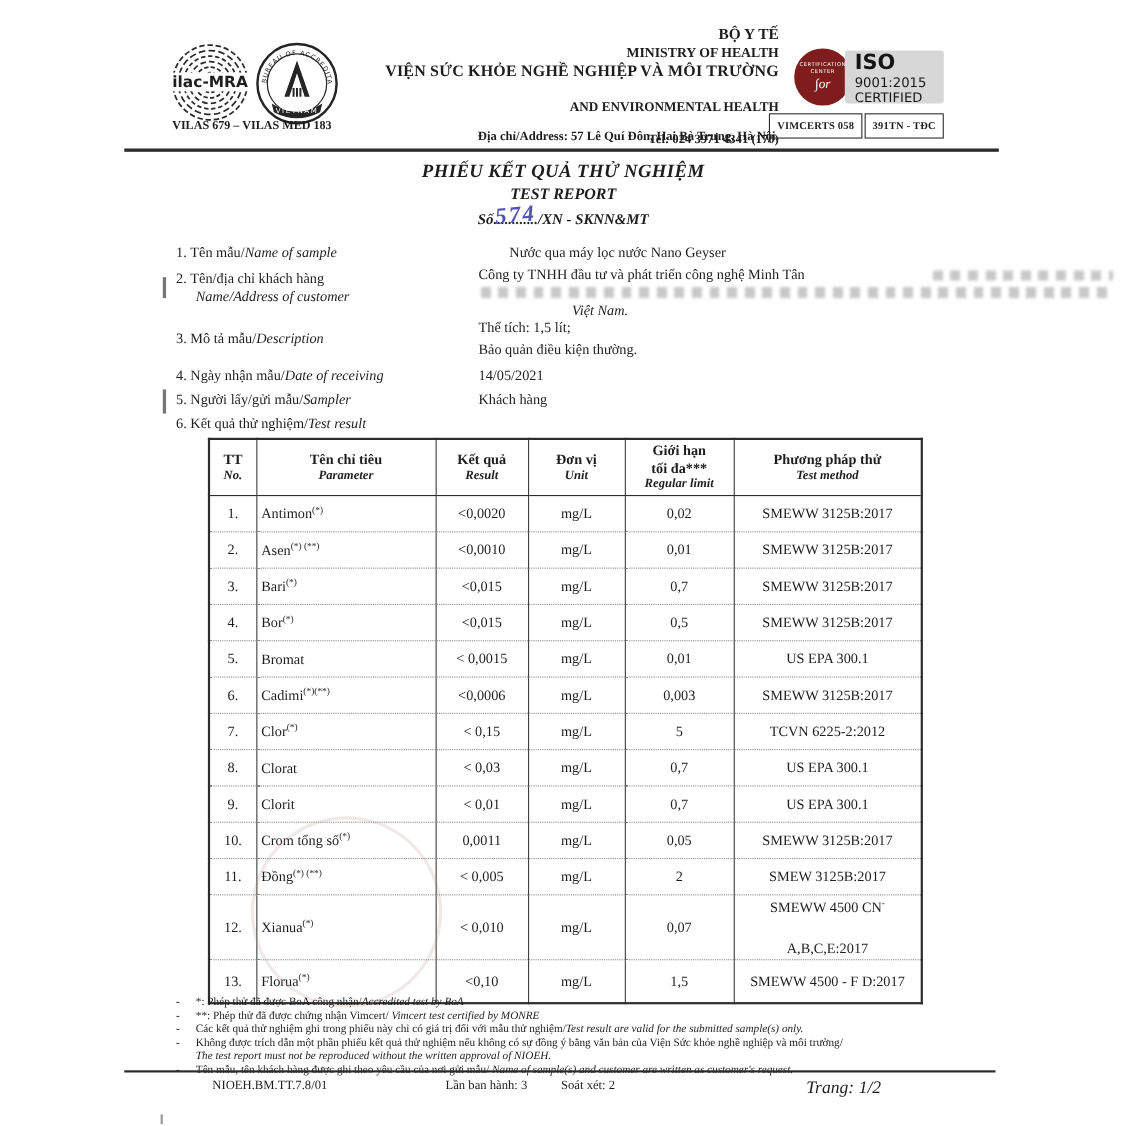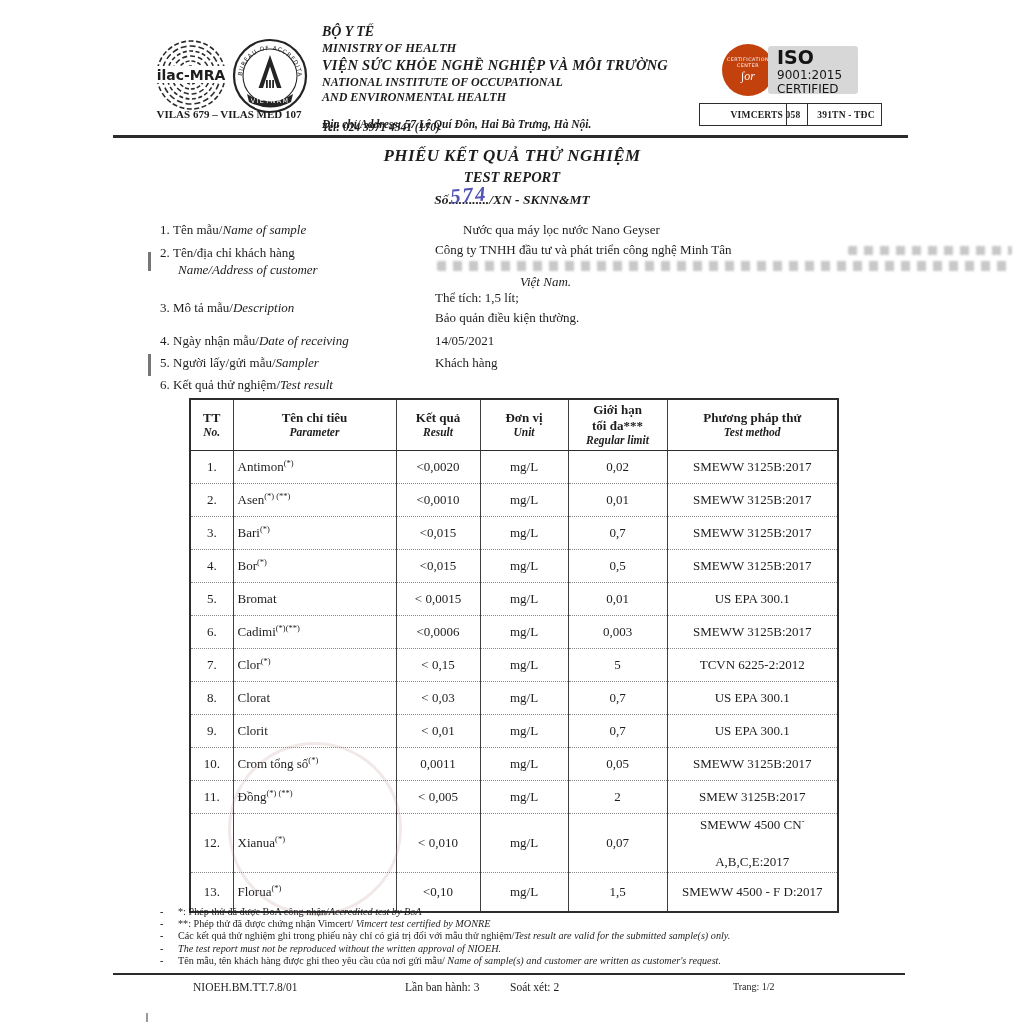--- a/index.html
+++ b/index.html
@@ -4,41 +4,41 @@
 <style>
   html,body{margin:0;padding:0;background:#ffffff;}
   .page{position:relative;width:1024px;height:1024px;background:#ffffff;overflow:hidden;
         font-family:"Liberation Serif","DejaVu Serif",serif;color:#1d1d1d;}
   .abs{position:absolute;}
   .b{font-weight:bold;}
   .i{font-style:italic;}
   .ctr{text-align:center;}
 
   
-  .hdr-center{left:322px;width:400px;text-align:left;line-height:1.15;font-style:italic;}
+  .hdr-center{left:308px;width:400px;text-align:right;line-height:1.15;}
   .h-vi1{top:24px;font-size:14px;}
   .h-en1{top:41px;font-size:12.5px;}
   .h-vi2{top:57px;font-size:14.5px;letter-spacing:.2px;}
   .h-en2{top:76px;font-size:12px;}
   .h-en3{top:91px;font-size:12px;}
   .h-addr{top:106px;font-size:11.5px;margin-top:12px;}
   .h-tel{top:121px;font-size:11.5px;}
   .vilas{left:129px;top:108px;width:200px;text-align:center;font-size:11px;font-weight:bold;}
 
-  .iso-circle{left:722px;top:44px;width:52px;height:52px;border-radius:50%;background:#c2410c;
+  .iso-circle{left:722px;top:44px;width:52px;height:52px;border-radius:50%;background:#7f1d1d;
       display:flex;flex-direction:column;align-items:center;justify-content:center;color:#fff;
       font-family:"DejaVu Sans",sans-serif;}
   .iso-circle .tiny{font-size:4.8px;letter-spacing:.5px;line-height:1.3;}
   .iso-circle .glyph{font-size:12px;font-style:italic;font-family:"Liberation Serif",serif;line-height:1.1;}
   .iso-rect{left:768px;top:46px;width:90px;height:48px;background:#d7d7d7;border-radius:3px;
       padding:2px 0 0 9px;box-sizing:border-box;font-family:"DejaVu Sans",sans-serif;color:#141414;}
   .iso-rect .iso-word{font-size:19px;font-weight:bold;line-height:1.05;}
   .iso-rect .iso-sub{font-size:12px;line-height:1.18;}
   .cert-box{top:103px;height:21px;border:1.5px solid #2d2d2d;display:flex;align-items:center;
-      justify-content:center;font-size:9.5px;font-weight:bold;letter-spacing:.2px;padding-left:24px;}
+      justify-content:center;font-size:9.5px;font-weight:bold;letter-spacing:.2px;}
   .cert1{left:699px;width:83px;}
   .cert2{left:786px;width:70px;}
 
   .rule-top{left:113px;top:135px;width:795px;height:3px;background:#2b2b2b;}
   .rule-bottom{left:113px;top:973px;width:792px;height:2px;background:#2b2b2b;}
 
   
   .t-vi{left:0;right:0;top:146px;font-size:17px;letter-spacing:.4px;font-style:italic;}
   .t-en{left:0;right:0;top:169px;font-size:14.5px;}
   .t-so{left:0;right:0;top:192px;font-size:13.5px;}
@@ -79,21 +79,21 @@
   
   .footnotes{left:160px;top:906px;width:756px;font-size:10.2px;line-height:12.2px;}
   .fn-row{display:flex;}
   .fn-dash{width:18px;font-weight:bold;}
   .fn-text{flex:1;}
   .fn-block{display:block;}
 
   .f-code{left:193px;top:981px;font-size:11.5px;}
   .f-issue{left:405px;top:981px;font-size:11.5px;}
   .f-review{left:510px;top:981px;font-size:11.5px;}
-  .f-page{left:733px;top:981px;font-size:10px;}
+  .f-page{left:733px;top:981px;font-size:16px;font-style:italic;}
 
   .mark1{left:148px;top:252px;width:3px;height:19px;background:#3c3c3c;opacity:.7;}
   .mark2{left:148px;top:354px;width:3px;height:22px;background:#3c3c3c;opacity:.7;}
   .mark3{left:146px;top:1013px;width:2px;height:9px;background:#9a9a9a;}
 </style>
 </head>
 <body>
 
 <div class="page">
 
@@ -116,26 +116,25 @@
     <path id="boaArc" d="M 10,40 A 28,28 0 1 1 66,40" fill="none"></path>
     <text font-family="DejaVu Sans, sans-serif" font-size="5.9" fill="#1e1e1e" letter-spacing="0.8">
       <textPath href="#boaArc" startOffset="2">BUREAU OF ACCREDITATION</textPath>
     </text>
     <path d="M38 17 L26.5 50 L31 50 L38 28.5 L45 50 L49.5 50 Z" fill="#242424"></path>
     <path d="M34 42 h1.8 v8 h-1.8 Z M37.1 42 h1.8 v8 h-1.8 Z M40.2 42 h1.8 v8 h-1.8 Z" fill="#242424"></path>
     <path d="M15 56 Q38 71 61 56 L59 64 Q38 75 17 64 Z" fill="#242424"></path>
     <text x="38" y="64.5" text-anchor="middle" font-family="DejaVu Sans, sans-serif" font-size="6.4" fill="#ffffff" letter-spacing="1.4">VIETNAM</text>
   </svg>
 
-  <div class="abs vilas">VILAS 679 – VILAS MED 107</div>
+  <div class="abs vilas">VILAS 679 – VILAS MED 183</div>
 
   <div class="abs hdr-center h-vi1 b">BỘ Y TẾ</div>
   <div class="abs hdr-center h-en1 b">MINISTRY OF HEALTH</div>
   <div class="abs hdr-center h-vi2 b">VIỆN SỨC KHỎE NGHỀ NGHIỆP VÀ MÔI TRƯỜNG</div>
-  <div class="abs hdr-center h-en2 b">NATIONAL INSTITUTE OF OCCUPATIONAL</div>
   <div class="abs hdr-center h-en3 b">AND ENVIRONMENTAL HEALTH</div>
   <div class="abs hdr-center h-addr b">Địa chỉ/Address: 57 Lê Quí Đôn, Hai Bà Trưng, Hà Nội.</div>
   <div class="abs hdr-center h-tel b">Tel: 024 3971 4341 (170)</div>
 
   <div class="abs iso-circle">
     <div class="tiny">CERTIFICATION</div>
     <div class="tiny">CENTER</div>
     <div class="glyph">∫or</div>
   </div>
   <div class="abs iso-rect">
@@ -372,21 +371,21 @@
       <div class="fn-row">
         <span class="fn-dash">-</span>
         <span class="fn-text"><span>**: Phép thử đã được chứng nhận Vimcert/ </span><span class="i ">Vimcert test certified by MONRE</span></span>
       </div>
       <div class="fn-row">
         <span class="fn-dash">-</span>
         <span class="fn-text"><span>Các kết quả thử nghiệm ghi trong phiếu này chỉ có giá trị đối với mẫu thử nghiệm/</span><span class="i ">Test result are valid for the submitted sample(s) only.</span></span>
       </div>
       <div class="fn-row">
         <span class="fn-dash">-</span>
-        <span class="fn-text"><span class="i fn-block">The test report must not be reproduced without the written approval of NIOEH.</span></span>
+        <span class="fn-text"><span>Không được trích dẫn một phần phiếu kết quả thử nghiệm nếu không có sự đồng ý bằng văn bản của Viện Sức khỏe nghề nghiệp và môi trường/</span><span class="i fn-block">The test report must not be reproduced without the written approval of NIOEH.</span></span>
       </div>
       <div class="fn-row">
         <span class="fn-dash">-</span>
         <span class="fn-text"><span>Tên mẫu, tên khách hàng được ghi theo yêu cầu của nơi gửi mẫu/ </span><span class="i ">Name of sample(s) and customer are written as customer's request.</span></span>
       </div>
     </div>
 
   <div class="abs rule-bottom"></div>
 
   <div class="abs f-code">NIOEH.BM.TT.7.8/01</div>

